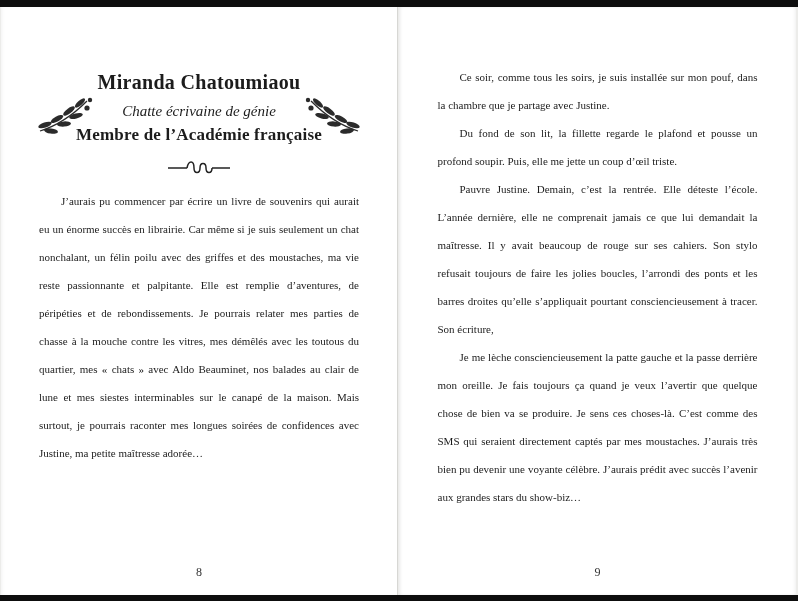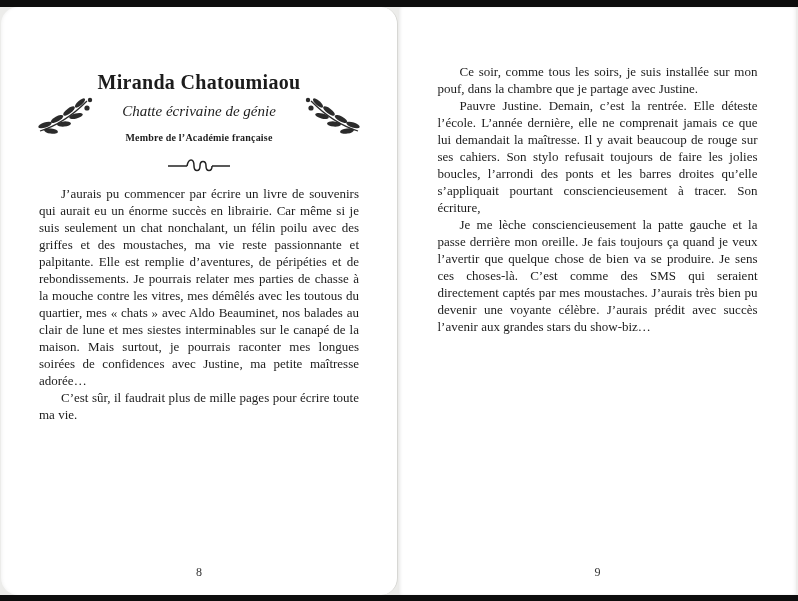--- a/index.html
+++ b/index.html
@@ -21,42 +21,42 @@
 
   .page {
     position: absolute;
     top: 7px;
     bottom: 6px;
     width: 397px;
     background: #ffffff;
   }
   .page.left  { left: 1px;  border-right: 1px solid #d7d7d4; }
   .page.right { left: 399px; box-shadow: inset 2px 0 4px -2px rgba(0,0,0,0.14), inset -2px 0 4px -2px rgba(0,0,0,0.10); }
-  .page.left  { box-shadow: inset 2px 0 4px -2px rgba(0,0,0,0.08); border-radius: 17px; }
+  .page.left  { box-shadow: inset 2px 0 4px -2px rgba(0,0,0,0.08); }
 
   .header { position: relative; text-align: center; padding-top: 64px; }
   .title {
     font-size: 20px;
     font-weight: bold;
     letter-spacing: 0.3px;
   }
   .subtitle { font-style: italic; font-size: 15px; margin-top: 9px; }
-  .membership { font-weight: bold; font-size: 10px; margin-top: 12px; letter-spacing: 0.2px; }
+  .membership { font-weight: bold; font-size: 17px; margin-top: 5px; letter-spacing: 0.2px; }
 
   .laurel { position: absolute; top: 84px; width: 56px; height: 46px; }
   .laurel.l { left: 36px; }
   .laurel.r { right: 36px; transform: scaleX(-1); }
 
   .divider { text-align: center; margin-top: 15px; height: 16px; }
 
   .body-text {
     width: 320px;
     margin: 0 auto;
-    font-size: 13px;
-    line-height: 17px;
+    font-size: 11px;
+    line-height: 28px;
     text-align: justify;
   }
   .body-text p { margin: 0; text-indent: 22px; }
   .page.left .body-text { margin-top: 11px; }
   .page.right .body-text { padding-top: 56px; }
 
   .page-num {
     position: absolute;
     bottom: 15px;
     left: 0; right: 0;
@@ -119,30 +119,30 @@
         <svg width="64" height="15" viewBox="0 0 64 15" aria-hidden="true">
           <path d="M1 8 H20" stroke="#222" stroke-width="1.5" fill="none"></path>
           <path d="M20 8 c1.5 -8, 7 -8, 7 0 c0 6, 6 6, 6 0 c0 -6, 6 -6, 6 0 c0 6, 6 6, 6 0" fill="none" stroke="#222" stroke-width="1.5"></path>
           <path d="M45 8 H63" stroke="#222" stroke-width="1.5" fill="none"></path>
         </svg>
       </div>
     </div>
 
     <div class="body-text">
       <p>J’aurais pu commencer par écrire un livre de souvenirs qui aurait eu un énorme succès en librairie. Car même si je suis seulement un chat nonchalant, un félin poilu avec des griffes et des moustaches, ma vie reste passionnante et palpitante. Elle est remplie d’aventures, de péripéties et de rebondissements. Je pourrais relater mes parties de chasse à la mouche contre les vitres, mes démêlés avec les toutous du quartier, mes « chats » avec Aldo Beauminet, nos balades au clair de lune et mes siestes interminables sur le canapé de la maison. Mais surtout, je pourrais raconter mes longues soirées de confidences avec Justine, ma petite maîtresse adorée…</p>
-      <p>C’est sûr, il faudrait plus de mille pages pour écrire toute ma vie.</p>
     </div>
 
     <div class="page-num">8</div>
   </div>
 
   <div class="page right">
 
     <div class="body-text">
       <p>Ce soir, comme tous les soirs, je suis installée sur mon pouf, dans la chambre que je partage avec Justine.</p>
+      <p>Du fond de son lit, la fillette regarde le plafond et pousse un profond soupir. Puis, elle me jette un coup d’œil triste.</p>
       <p>Pauvre Justine. Demain, c’est la rentrée. Elle déteste l’école. L’année dernière, elle ne comprenait jamais ce que lui demandait la maîtresse. Il y avait beaucoup de rouge sur ses cahiers. Son stylo refusait toujours de faire les jolies boucles, l’arrondi des ponts et les barres droites qu’elle s’appliquait pourtant consciencieusement à tracer. Son écriture,</p>
       <p>Je me lèche consciencieusement la patte gauche et la passe derrière mon oreille. Je fais toujours ça quand je veux l’avertir que quelque chose de bien va se produire. Je sens ces choses-là. C’est comme des SMS qui seraient directement captés par mes moustaches. J’aurais très bien pu devenir une voyante célèbre. J’aurais prédit avec succès l’avenir aux grandes stars du show-biz…</p>
     </div>
 
     <div class="page-num">9</div>
   </div>
 
 </div>
 
 </body></html>

